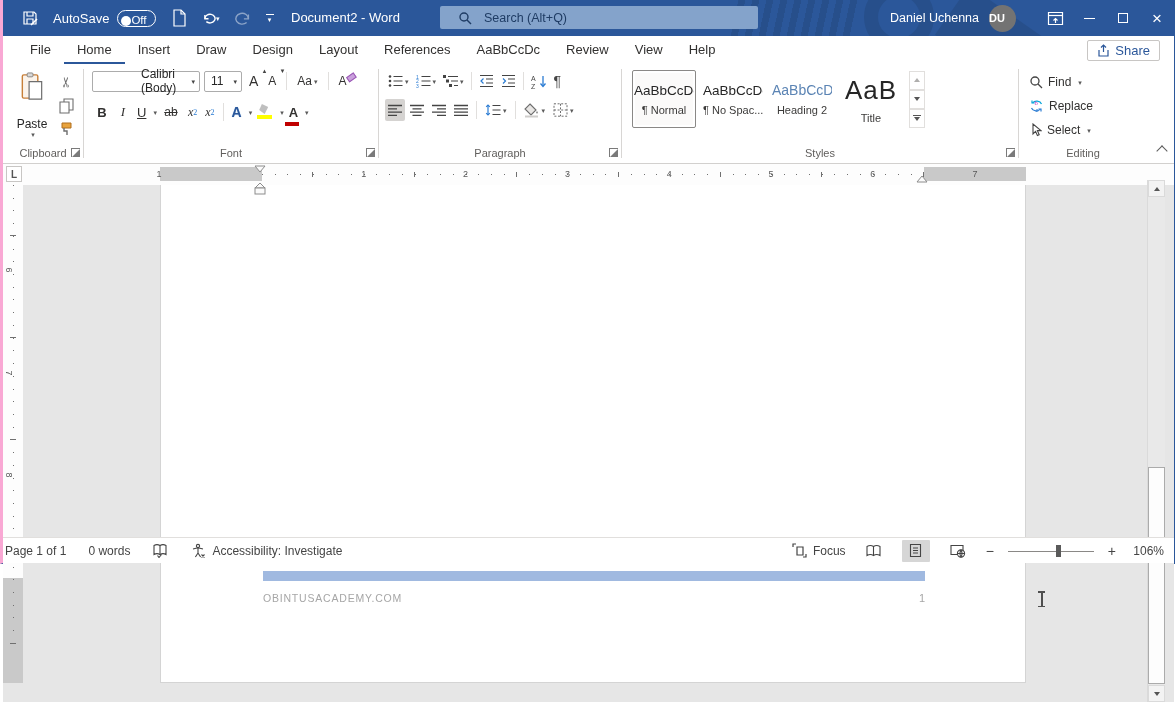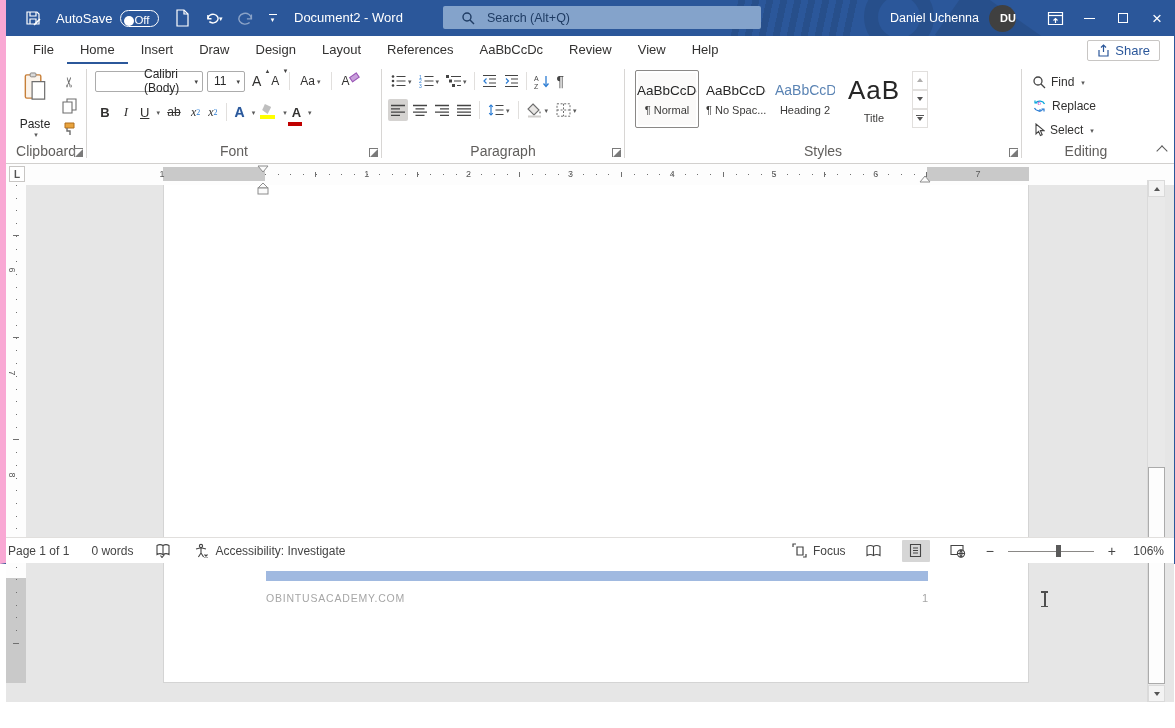--- a/index.html
+++ b/index.html
@@ -1,19 +1,19 @@
 <!DOCTYPE html>
 <html><head>
 <meta charset="utf-8">
 <style>
   * { margin:0; padding:0; box-sizing:border-box; }
   html,body { width:1175px; height:728px; overflow:hidden; }
   body { font-family:"Liberation Sans","DejaVu Sans",sans-serif; font-size:12px; color:#262626; }
   .app { position:relative; width:1175px; height:564px; background:#fff;
-         border-left:6px solid #f9a8d4; border-right:1px solid #2B579A; border-bottom:1px solid #2B579A; }
+         border-left:3px solid #f9a8d4; border-right:1px solid #2B579A; border-bottom:1px solid #2B579A; }
 
   
   .titlebar { position:absolute; left:0; top:0; width:100%; height:36px; background:#2B579A; color:#fff; overflow:hidden; }
   .tb-art { position:absolute; right:120px; top:0; width:320px; height:36px; opacity:.55; }
   .tb-art div { position:absolute; }
   .tb-a1 { left:0; top:-10px; width:120px; height:60px; background:repeating-linear-gradient(90deg,#24497F 0 7px,transparent 7px 14px); transform:skewX(-12deg); }
   .tb-a2 { left:130px; top:-18px; width:70px; height:70px; border:14px solid #24497F; border-radius:50%; }
   .tb-a3 { left:210px; top:6px; width:90px; height:60px; background:#24497F; transform:rotate(35deg); }
   .tb-left { position:absolute; left:0; top:0; height:36px; display:flex; align-items:center; gap:14px; padding-left:18px; }
   .tb-label { font-size:13px; }
@@ -22,39 +22,39 @@
   .autosave-state { font-size:11.5px; }
   .tb-ico { width:18px; height:18px; display:inline-flex; align-items:center; justify-content:center; }
   .chev { font-size:7px; color:#fff; line-height:1; }
   .more-cmds { display:flex; flex-direction:column; align-items:center; gap:1px; }
   .more-cmds i { width:8px; height:1px; background:#fff; }
   .doc-title { position:absolute; left:288px; top:10px; font-size:13px; white-space:nowrap; }
   .searchbox { position:absolute; left:437px; top:6px; width:318px; height:23px; background:#84A3CB; border-radius:2px;
                display:flex; align-items:center; gap:12px; padding-left:18px; color:#1F3C64; font-size:12.5px; }
   .tb-right { position:absolute; right:0; top:0; height:36px; display:flex; align-items:center; }
   .user-name { font-size:12.5px; margin-right:10px; }
-  .avatar { width:27px; height:27px; border-radius:50%; background:#404040; display:flex; align-items:center; justify-content:flex-end;
+  .avatar { width:27px; height:27px; border-radius:50%; background:#737373; display:flex; align-items:center; justify-content:flex-start;
             font-size:11px; font-weight:bold; margin-right:22px; }
   .winbtn { width:34px; height:36px; display:flex; align-items:center; justify-content:center; }
   .min-glyph { width:11px; height:1px; background:#fff; }
   .max-glyph { width:10px; height:10px; border:1px solid #fff; }
   .close-glyph { font-size:17px; font-weight:300; line-height:1; }
 
   
   .tabrow { position:absolute; left:0; top:36px; width:100%; height:28px; background:#fff; display:flex; align-items:stretch; padding-left:14px; }
   .tab { padding:0 13px; display:flex; align-items:center; font-size:13px; color:#323130; border-bottom:2.5px solid transparent; }
   .tab.active { border-bottom-color:#2B579A; }
   .share-btn { position:absolute; right:14px; top:4px; height:21px; border:1px solid #C8C6C4; border-radius:2px;
                display:flex; align-items:center; gap:5px; padding:0 9px; color:#2B579A; font-size:13px; background:#fff; }
 
   
   .ribbon { position:absolute; left:0; top:64px; width:100%; height:100px; background:#fff; border-bottom:1px solid #D2D0CE; display:flex; }
   .rgroup { position:relative; height:100%; padding-top:6px; }
   .rdivider { width:1px; background:#D8D6D4; margin:5px 0; }
-  .glabel { position:absolute; bottom:4px; left:0; right:0; text-align:center; font-size:14px; color:#605E5C; }
+  .glabel { position:absolute; bottom:4px; left:0; right:0; text-align:center; font-size:11px; color:#605E5C; }
   .launcher { position:absolute; right:3px; bottom:6px; width:9px; height:9px; border-left:1px solid #7A7A7A; border-top:1px solid #7A7A7A; }
   .launcher::after { content:""; position:absolute; right:0; bottom:0; width:0; height:0; border-left:4px solid transparent; border-top:4px solid transparent; border-right:4px solid #7A7A7A; border-bottom:4px solid #7A7A7A; }
   .rbtn { display:inline-flex; align-items:center; justify-content:center; height:22px; border-radius:2px; padding:0 3px; color:#323130; }
   .rowflex { display:flex; align-items:center; }
   svg.ic { display:block; }
   svg.ic * { vector-effect:non-scaling-stroke; }
 
   
   .g-clipboard { width:80px; }
   .paste-btn { position:absolute; left:10px; top:8px; width:38px; height:66px; display:flex; flex-direction:column; align-items:center; }

